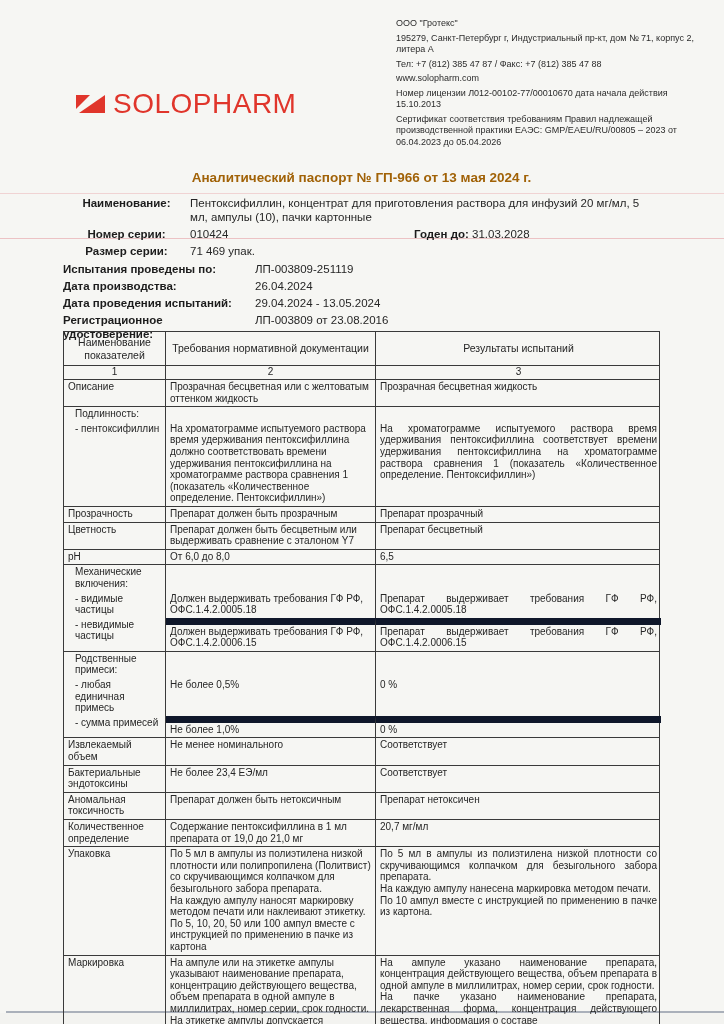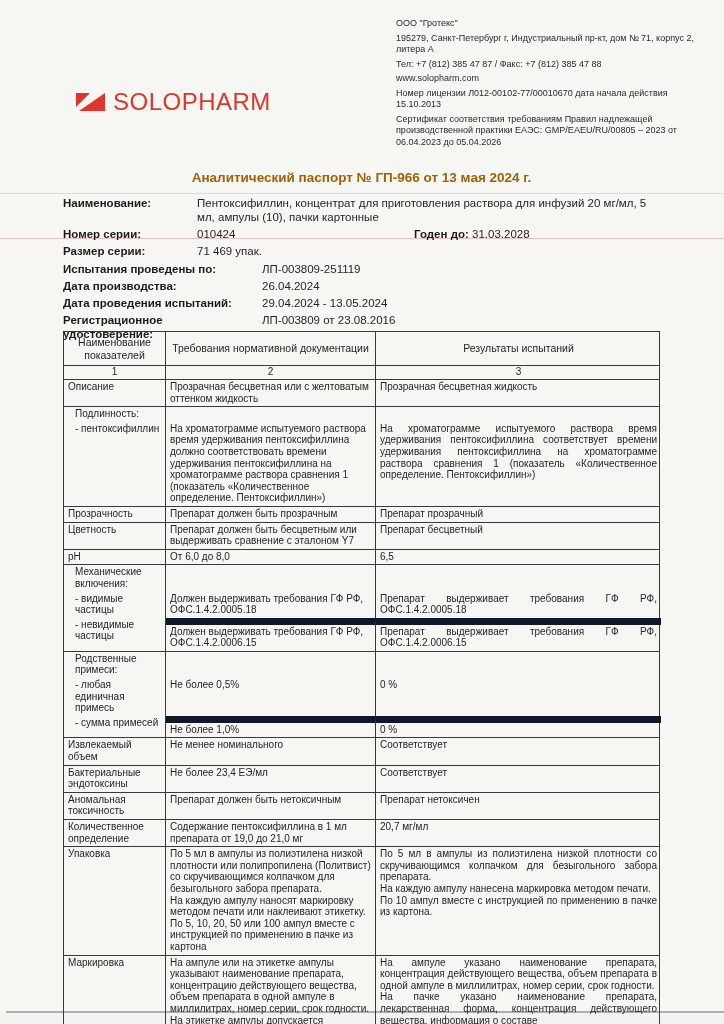--- a/index.html
+++ b/index.html
@@ -6,42 +6,42 @@
   body{
     width:724px;height:1024px;position:relative;overflow:hidden;
     background:#f6f6f3;
     font-family:"Liberation Sans","DejaVu Sans",sans-serif;
     color:#262626;
     -webkit-font-smoothing:antialiased;
   }
   
   .logo{position:absolute;left:75px;top:88px;display:flex;align-items:center;gap:7px;}
   .logo-mark{width:31px;height:24px;display:block;}
-  .logo-text{font-size:24px;letter-spacing:.5px;color:#e0352b;font-weight:500;}
+  .logo-text{font-size:28px;letter-spacing:.5px;color:#e0352b;font-weight:500;}
   .company{
     position:absolute;left:396px;top:18px;width:314px;
     font-size:9px;line-height:11.5px;color:#2b2b2b;
   }
   .company .cline{margin-bottom:3px;}
   
   .artifact-pink1{position:absolute;left:0;top:193px;width:724px;height:1px;background:rgba(225,130,140,.30);}
   .artifact-pink2{position:absolute;left:0;top:238px;width:724px;height:1px;background:rgba(220,110,120,.38);}
   .scan-bottom-line{position:absolute;left:6px;top:1011px;width:718px;height:2px;background:#aab0ba;}
   .scan-bottom-strip{position:absolute;left:0;top:1013px;width:724px;height:11px;background:#f3f3f0;}
   
   .doc-title{
     position:absolute;left:63px;top:170px;width:597px;
     text-align:center;font-weight:bold;font-size:13.5px;color:#a16207;
   }
   .fields{position:absolute;left:63px;top:196px;width:597px;font-size:11.5px;line-height:14px;}
   .frow{position:relative;display:flex;margin-bottom:3px;}
   .flabel{font-weight:bold;flex:0 0 auto;color:#1c1c1c;}
-  .fields-a .flabel{width:127px;}
+  .fields-a .flabel{width:127px;text-align:center;}
   .fields-b .flabel{width:192px;}
-  .fvalue{flex:1;margin-left:7px;}
+  .fvalue{flex:1;}
   .fpair{position:absolute;left:317px;top:0;white-space:nowrap;}
   .fpair .flabel2{font-weight:bold;color:#1c1c1c;padding-left:34px;}
   .fields-b{margin-top:4px;}
   
   .table-wrap{position:absolute;left:63px;top:331px;width:597px;}
   .qc-table{border:1px solid #3a3a3a;background:transparent;}
   .trow{display:grid;grid-template-columns:102px 210px 285px;border-bottom:1px solid #3a3a3a;}
   .trow:last-child{border-bottom:none;}
   .cell{
     padding:1px 4px 2px;border-right:1px solid #3a3a3a;

